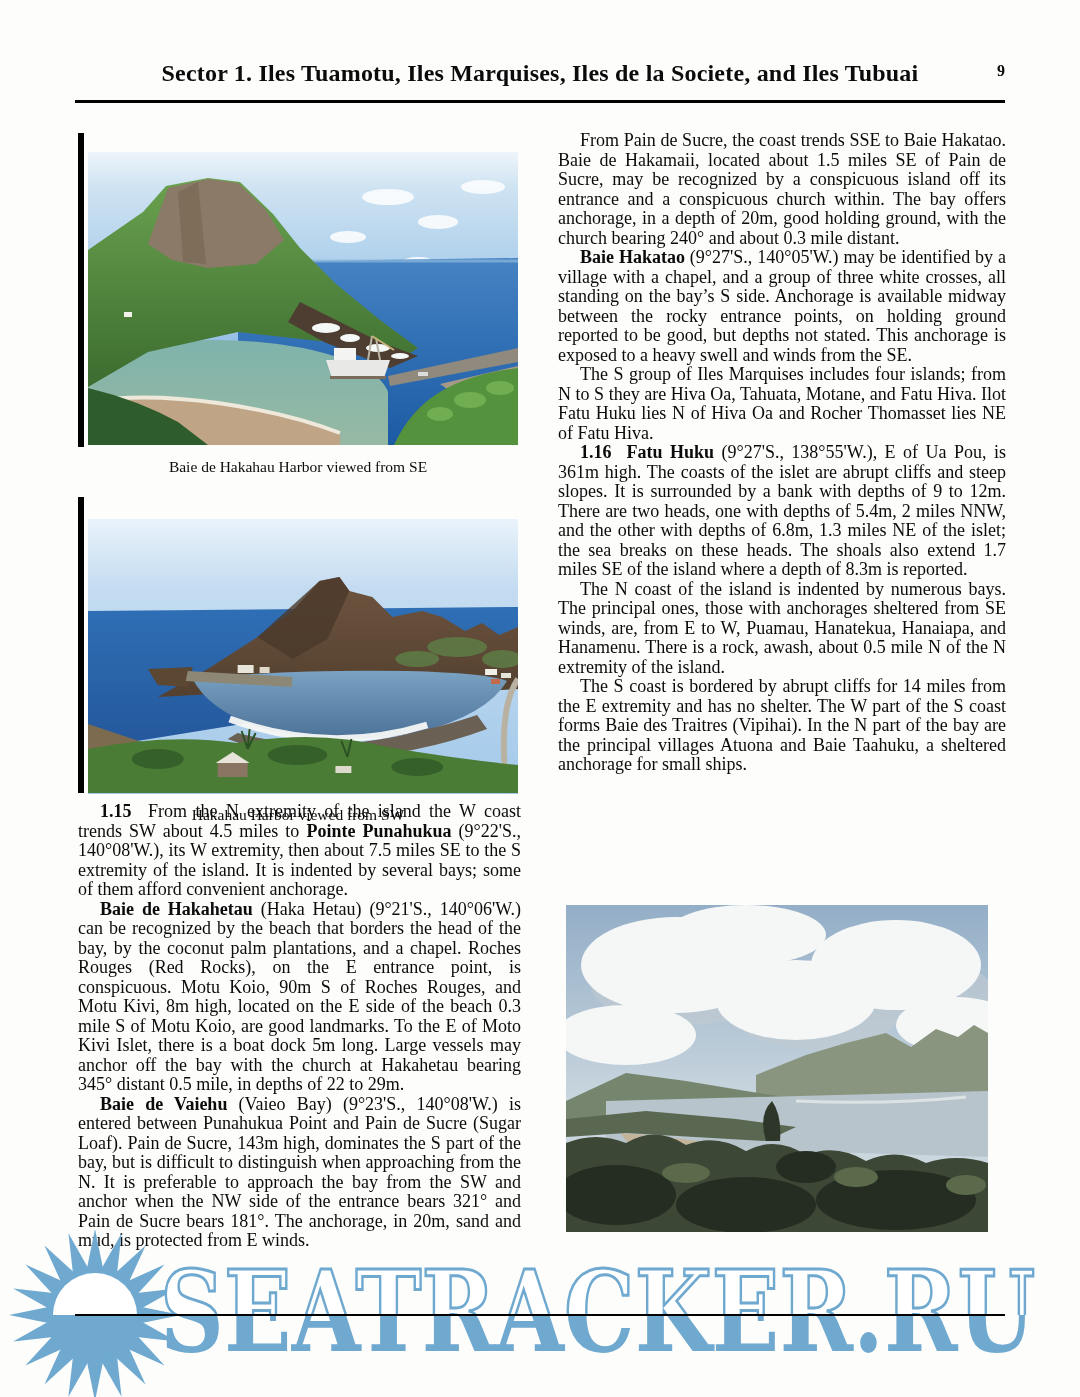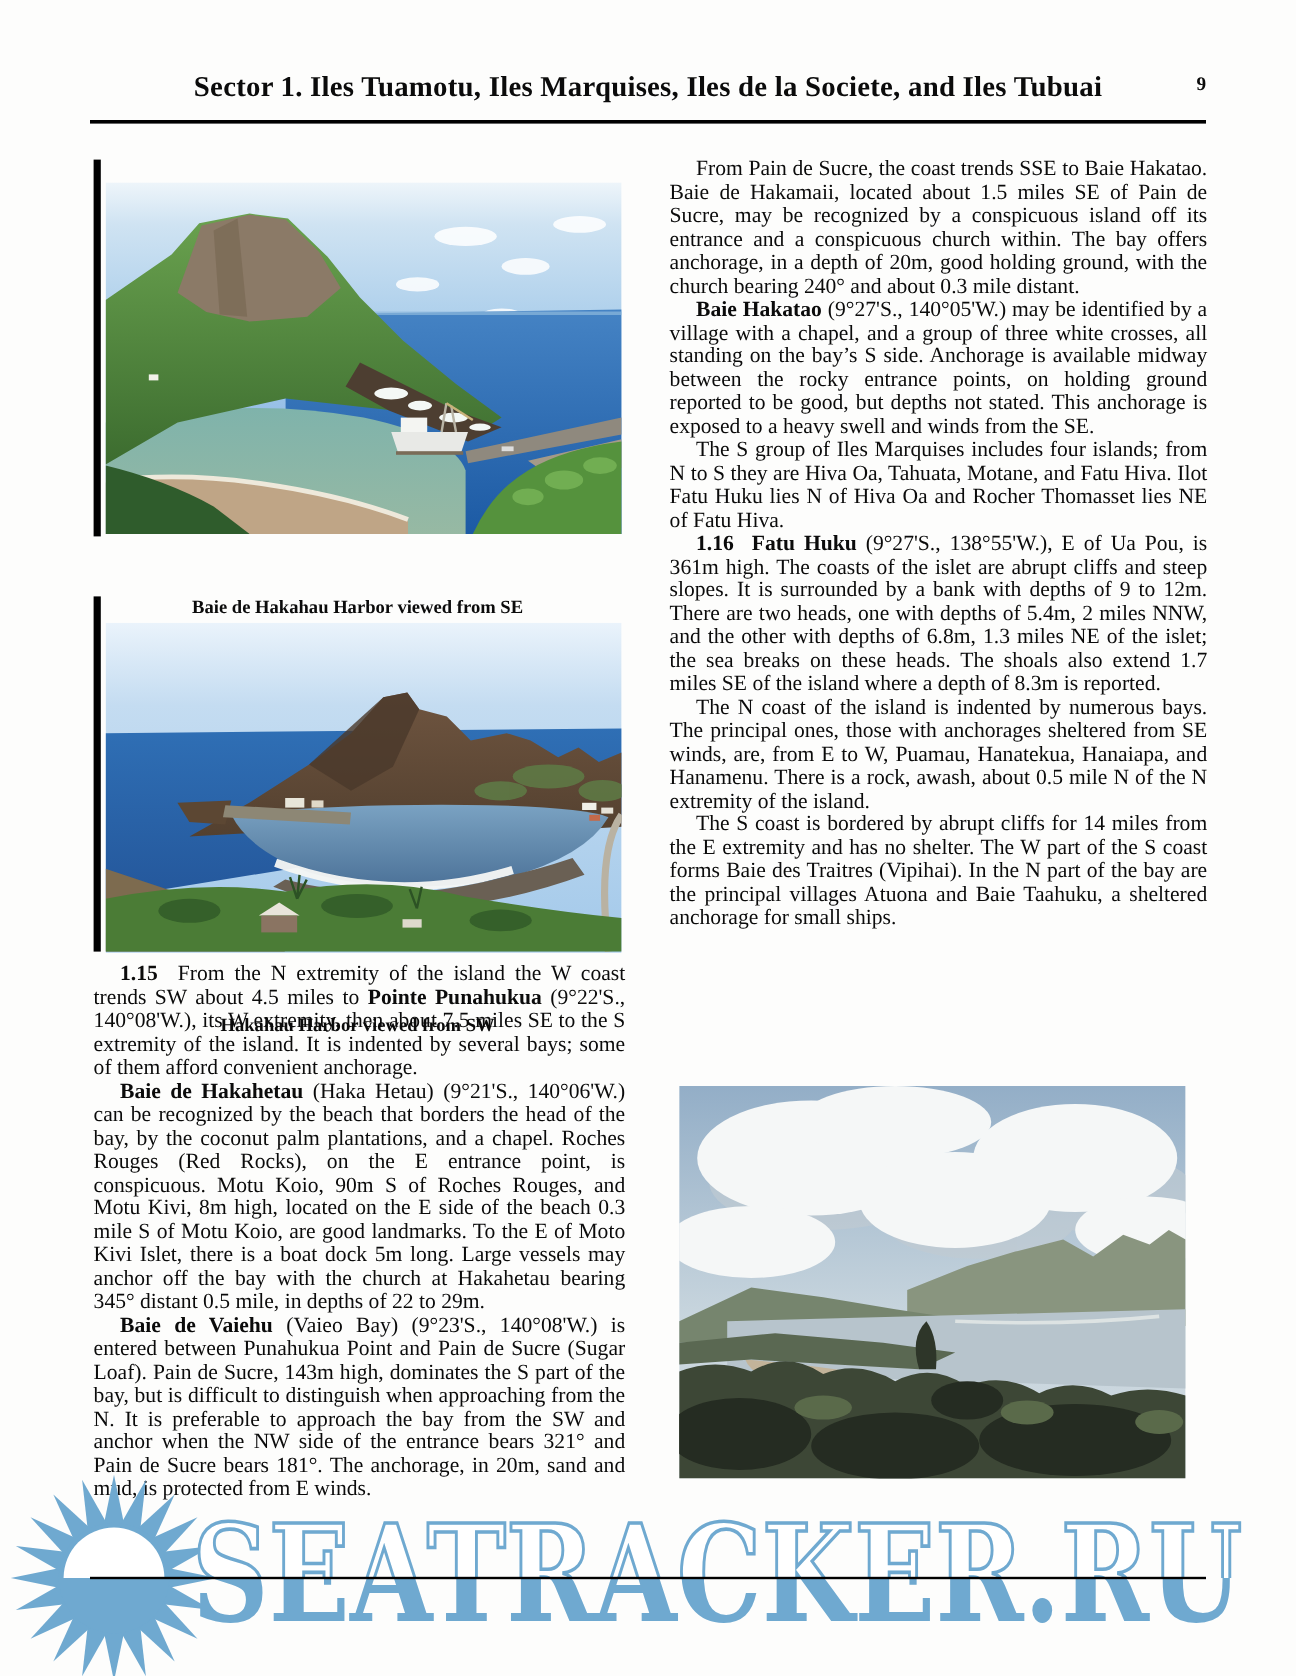--- a/index.html
+++ b/index.html
@@ -14,21 +14,21 @@
   .header-rule{position:absolute;left:75px;top:100px;width:930px;height:3px;background:#000;}
 
   
   .edge-bar{position:absolute;width:6px;background:#000;}
   .bar1{left:78px;top:133px;height:314px;}
   .bar2{left:78px;top:497px;height:296px;}
   .photo{position:absolute;display:block;}
   .photo1{left:88px;top:152px;width:430px;height:293px;}
   .photo2{left:88px;top:519px;width:430px;height:275px;}
   .photo3{left:566px;top:905px;width:422px;height:327px;}
-  .caption{position:absolute;font-weight:bold;font-size:15.5px;text-align:center;margin-top:40px;}
+  .caption{position:absolute;font-weight:normal;font-size:15.5px;text-align:center;}
   .cap1{left:78px;top:458px;width:440px;}
   .cap2{left:78px;top:806px;width:440px;}
   .cap3{left:566px;top:1246px;width:422px;}
 
   
   .col{position:absolute;font-size:18px;line-height:19.5px;text-align:justify;}
   .col p{margin:0;text-indent:22px;}
   .left-col{left:78px;top:802px;width:443px;}
   .right-col{left:558px;top:131px;width:448px;}
   .gap-top{margin-top:16px;}

